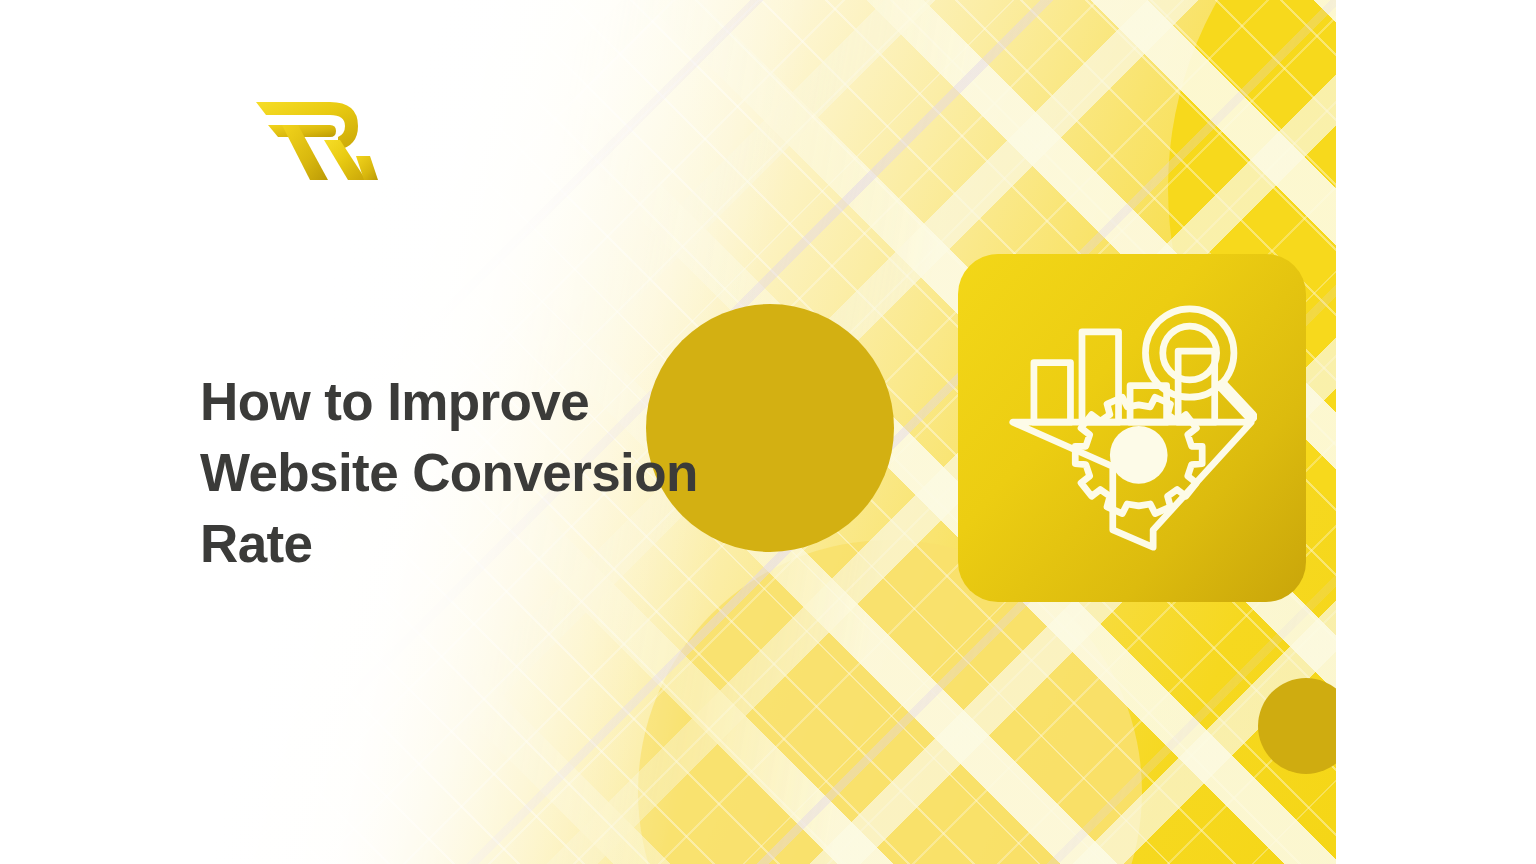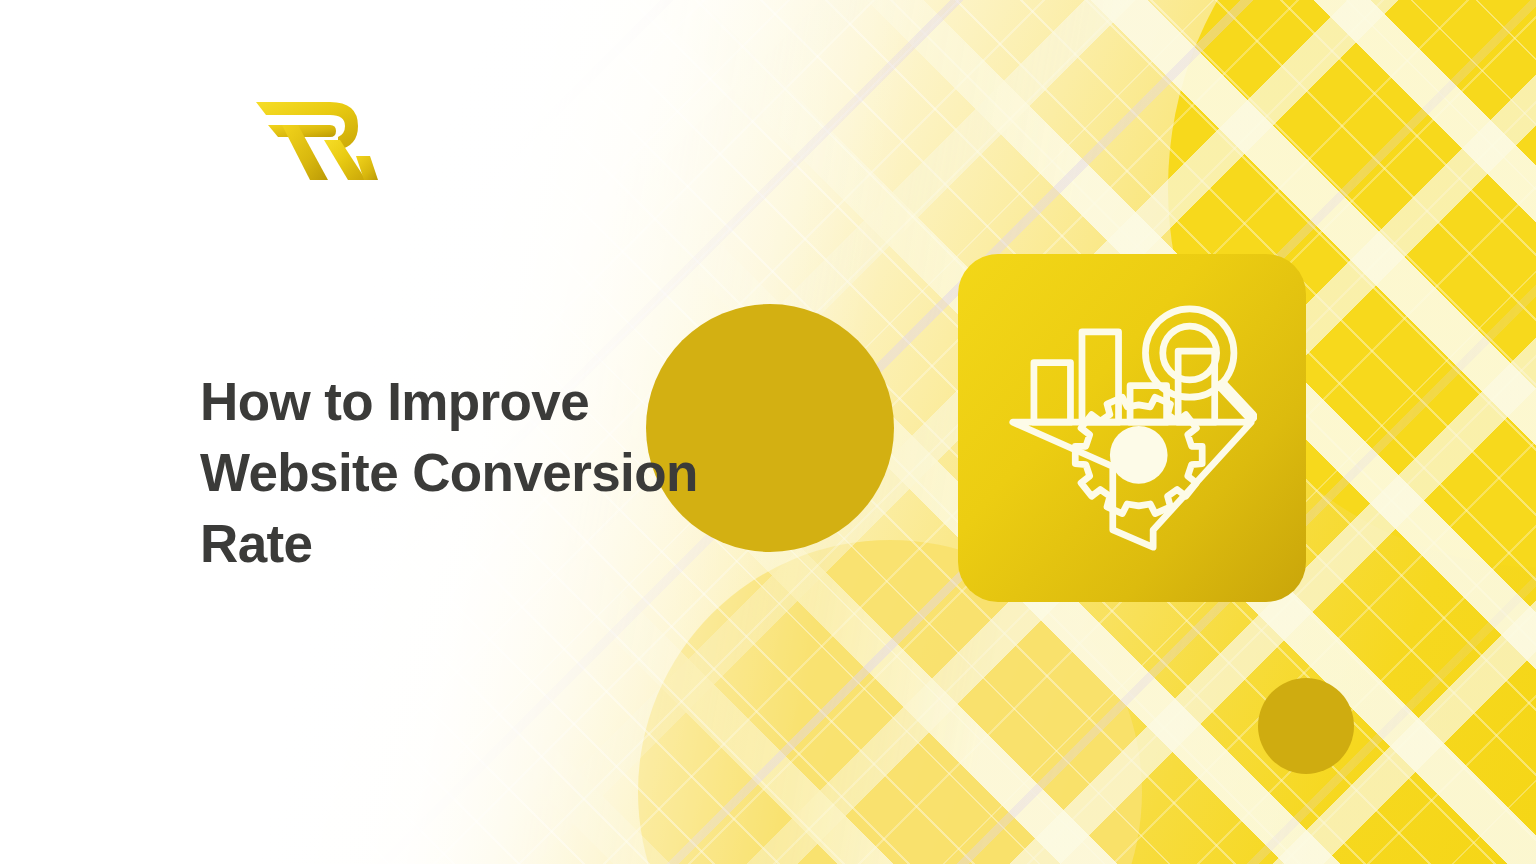--- a/index.html
+++ b/index.html
@@ -7,21 +7,21 @@
     margin: 0;
     padding: 0;
     background: #ffffff;
   }
   body {
     font-family: "Liberation Sans", sans-serif;
   }
 
   #banner {
     position: relative;
-    width: 1536px;
+    width: 1336px;
     height: 864px;
     overflow: hidden;
     background: #ffffff;
   }
 
   
   .layer {
     position: absolute;
     inset: 0;
     pointer-events: none;

